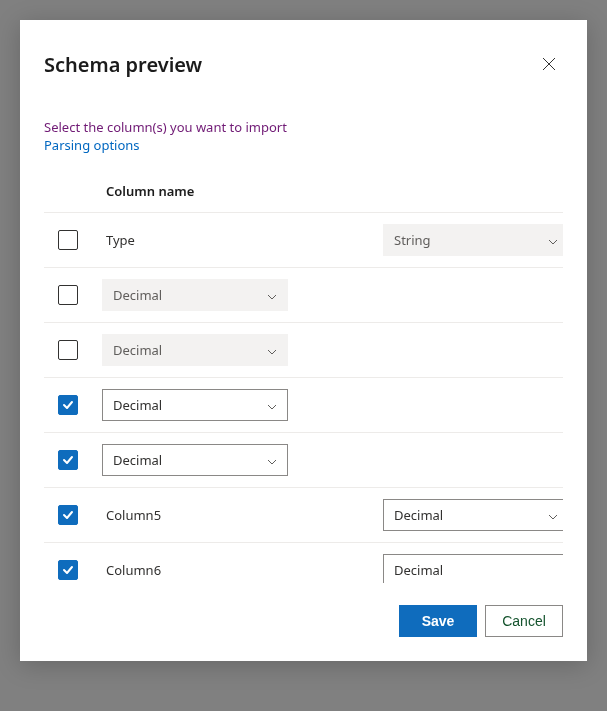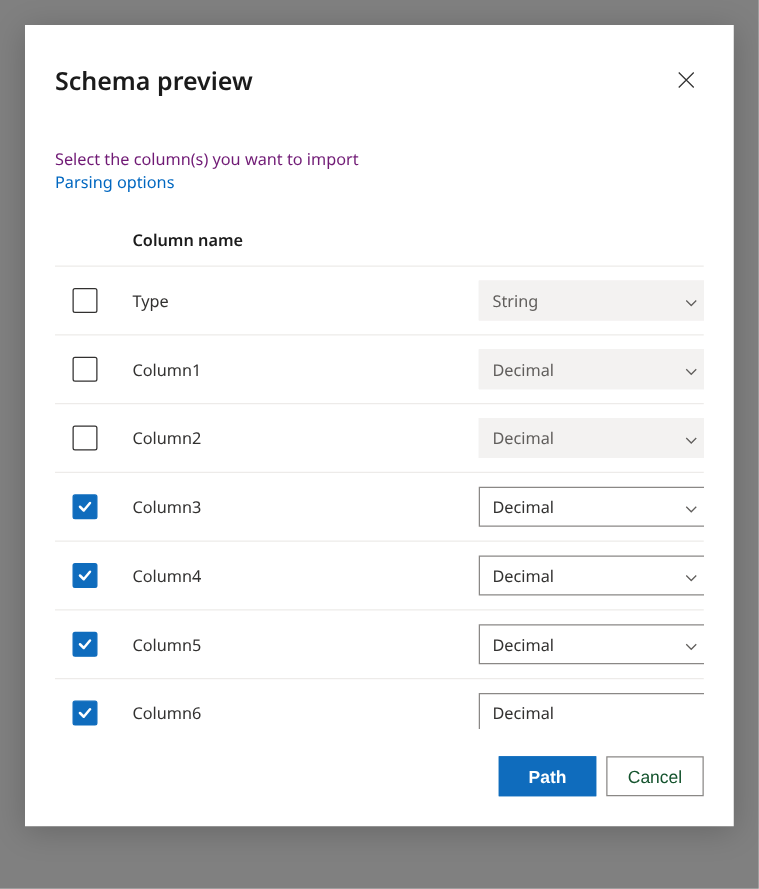--- a/index.html
+++ b/index.html
@@ -187,71 +187,67 @@
               <span class="chevron"><svg width="10" height="6" viewBox="0 0 10 6">
                   <path d="M1 1 L5 5 L9 1" stroke="#605e5c" stroke-width="1" fill="none"></path>
                 </svg></span>
             </div>
           </div>
         </div>
         <div class="row">
           <div class="col-check">
             <div class="checkbox"></div>
           </div>
-          <div class="col-name">Column1</div>
           <div class="col-type">
             <div class="select disabled">
               <span>Decimal</span>
               <span class="chevron"><svg width="10" height="6" viewBox="0 0 10 6">
                   <path d="M1 1 L5 5 L9 1" stroke="#605e5c" stroke-width="1" fill="none"></path>
                 </svg></span>
             </div>
           </div>
         </div>
         <div class="row">
           <div class="col-check">
             <div class="checkbox"></div>
           </div>
-          <div class="col-name">Column2</div>
           <div class="col-type">
             <div class="select disabled">
               <span>Decimal</span>
               <span class="chevron"><svg width="10" height="6" viewBox="0 0 10 6">
                   <path d="M1 1 L5 5 L9 1" stroke="#605e5c" stroke-width="1" fill="none"></path>
                 </svg></span>
             </div>
           </div>
         </div>
         <div class="row">
           <div class="col-check">
             <div class="checkbox checked">
               <svg width="12" height="12" viewBox="0 0 12 12">
                 <path d="M2 6 L5 9 L10 3" stroke="#fff" stroke-width="2" fill="none" stroke-linecap="round" stroke-linejoin="round"></path>
               </svg>
             </div>
           </div>
-          <div class="col-name">Column3</div>
-          <div class="col-type">
-            <div class="select">
-              <span>Decimal</span>
-              <span class="chevron"><svg width="10" height="6" viewBox="0 0 10 6">
-                  <path d="M1 1 L5 5 L9 1" stroke="#605e5c" stroke-width="1" fill="none"></path>
-                </svg></span>
-            </div>
-          </div>
-        </div>
-        <div class="row">
-          <div class="col-check">
-            <div class="checkbox checked">
-              <svg width="12" height="12" viewBox="0 0 12 12">
-                <path d="M2 6 L5 9 L10 3" stroke="#fff" stroke-width="2" fill="none" stroke-linecap="round" stroke-linejoin="round"></path>
-              </svg>
-            </div>
-          </div>
-          <div class="col-name">Column4</div>
+          <div class="col-type">
+            <div class="select">
+              <span>Decimal</span>
+              <span class="chevron"><svg width="10" height="6" viewBox="0 0 10 6">
+                  <path d="M1 1 L5 5 L9 1" stroke="#605e5c" stroke-width="1" fill="none"></path>
+                </svg></span>
+            </div>
+          </div>
+        </div>
+        <div class="row">
+          <div class="col-check">
+            <div class="checkbox checked">
+              <svg width="12" height="12" viewBox="0 0 12 12">
+                <path d="M2 6 L5 9 L10 3" stroke="#fff" stroke-width="2" fill="none" stroke-linecap="round" stroke-linejoin="round"></path>
+              </svg>
+            </div>
+          </div>
           <div class="col-type">
             <div class="select">
               <span>Decimal</span>
               <span class="chevron"><svg width="10" height="6" viewBox="0 0 10 6">
                   <path d="M1 1 L5 5 L9 1" stroke="#605e5c" stroke-width="1" fill="none"></path>
                 </svg></span>
             </div>
           </div>
         </div>
         <div class="row">
@@ -286,17 +282,17 @@
               <span>Decimal</span>
               <span class="chevron"></span>
             </div>
           </div>
         </div>
       </div>
 
   </div>
 
   <div class="footer">
-    <button class="btn primary">Path</button>
+    <button class="btn primary">Save</button>
     <button class="btn">Cancel</button>
   </div>
 
 </div>
 
 </body></html>

